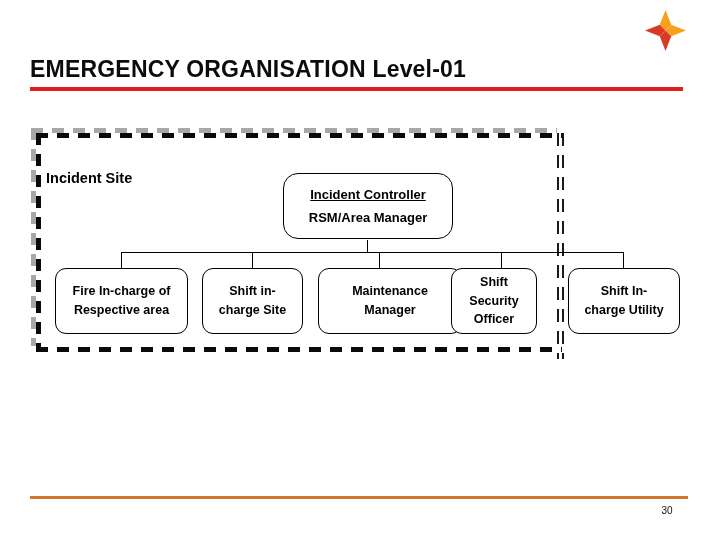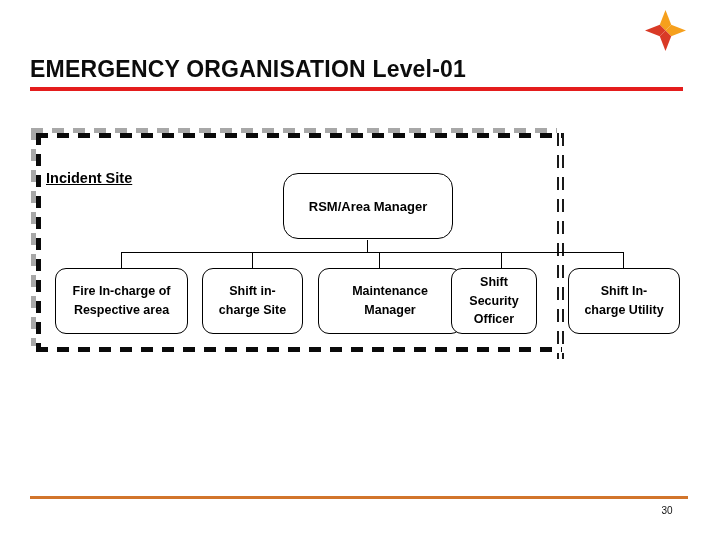--- a/index.html
+++ b/index.html
@@ -64,21 +64,20 @@
   }
   .b-right-a { left: 557px; }
   .b-right-b { left: 562px; }
 
   
   .area-label {
     position: absolute;
     left: 46px; top: 170px;
     font-size: 14.5px;
     font-weight: bold;
-    text-decoration: underline;
     color: #000;
   }
   .node {
     position: absolute;
     box-sizing: border-box;
     border: 1.4px solid #000;
     background: #fff;
     display: flex;
     flex-direction: column;
     align-items: center;
@@ -154,20 +153,21 @@
   <div class="dash-v gray  b-gray-left"></div>
   <div class="dash-h black b-black-top"></div>
   <div class="dash-v black b-black-left"></div>
   <div class="dash-h black b-black-bottom"></div>
   <div class="thin-dash-v b-right-a"></div>
   <div class="thin-dash-v b-right-b"></div>
 
   <div class="area-label">Incident Site</div>
 
   <div class="node root-node">
+    <span class="root-line1">Incident Controller</span>
     <span class="root-line2">RSM/Area Manager</span>
   </div>
 
   <div class="cline c-root-stub"></div>
   <div class="cline c-rail"></div>
   <div class="cline c-stub c-stub-1"></div>
   <div class="cline c-stub c-stub-2"></div>
   <div class="cline c-stub c-stub-3"></div>
   <div class="cline c-stub c-stub-4"></div>
   <div class="cline c-stub c-stub-5"></div>

